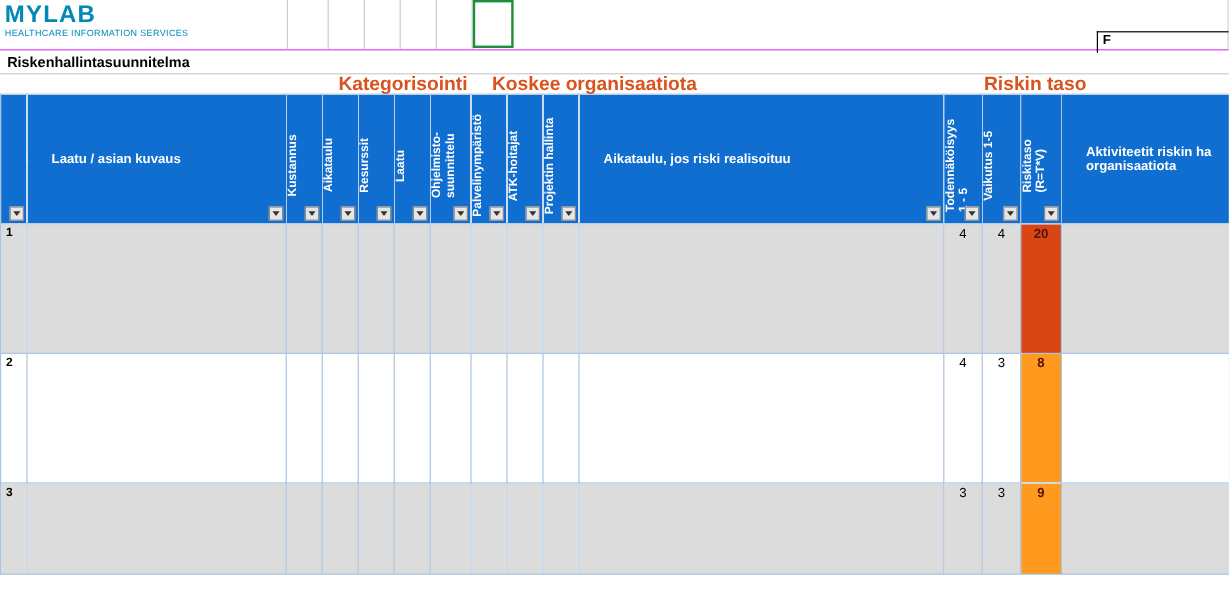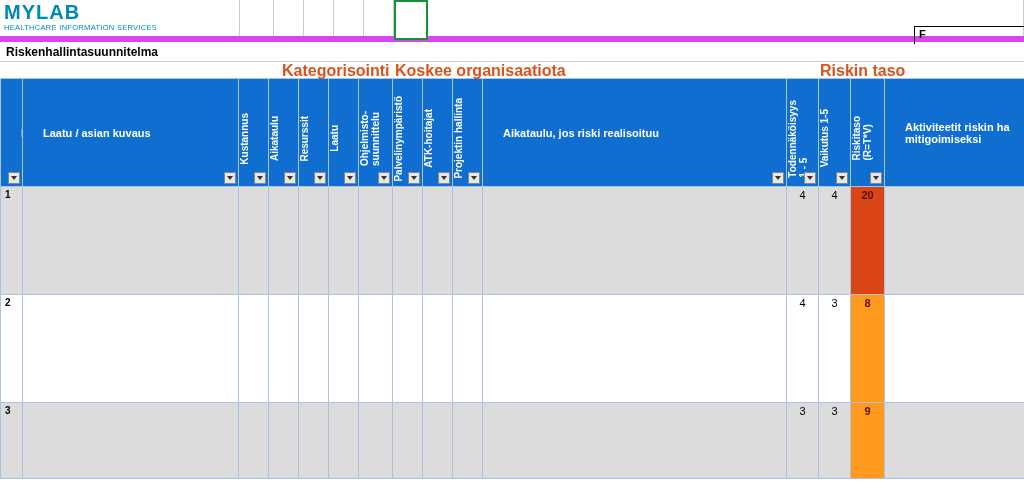--- a/index.html
+++ b/index.html
@@ -7,21 +7,21 @@
       font-family: Arial, sans-serif;
       font-size: 11px;
       background: #fff;
       width: 1024px;
       height: 500px;
       overflow: hidden;
       position: relative;
     }
     .topbar {
       height: 42px;
-      border-bottom: 6px solid #d946ef;
+      border-bottom: 1px solid #d946ef;
       display: flex;
       align-items: flex-start;
       position: relative;
     }
     .logo-cell {
       width: 240px;
       padding: 2px 4px;
       border-right: 1px solid #ccc;
       height: 100%;
     }
@@ -68,21 +68,21 @@
       position: relative;
     }
     .group-lbl {
       position: absolute;
       top: 0;
       font-size: 16px;
       font-weight: bold;
       color: #d9531e;
     }
     .group-lbl.g1 { left: 282px; }
-    .group-lbl.g2 { left: 395px; }
+    .group-lbl.g2 { left: 410px; }
     .group-lbl.g3 { left: 820px; }
     table.main {
       border-collapse: collapse;
       width: 1024px;
       table-layout: fixed;
     }
     table.main th, table.main td {
       border: 1px solid #a9c3e0;
       overflow: hidden;
     }
@@ -223,21 +223,21 @@
       <th class="narrow"><span class="vtext">Palvelinympäristö</span><span class="ftri"></span></th>
       <th class="narrow"><span class="vtext">ATK-hoitajat</span><span class="ftri"></span></th>
       <th class="narrow"><span class="vtext">Projektin hallinta</span><span class="ftri"></span></th>
       <th><span>Aikataulu, jos riski realisoituu</span><span class="ftri"></span></th>
       <th class="narrow"><span class="vtext" style="white-space:pre">Todennäköisyys
 1 - 5</span><span class="ftri"></span></th>
       <th class="narrow"><span class="vtext">Vaikutus 1-5</span><span class="ftri"></span></th>
       <th class="narrow"><span class="vtext" style="white-space:pre">Riskitaso
 (R=T*V)</span><span class="ftri"></span></th>
       <th><span style="white-space:pre">Aktiviteetit riskin ha
-mitigoimiseksi</span></th>
+organisaatiota</span></th>
     </tr>
   </thead>
   <tbody id="tbody">
       <tr>
         <td class="idcell">1</td>
         <td></td>
         <td></td>
         <td></td>
         <td></td>
         <td></td>

